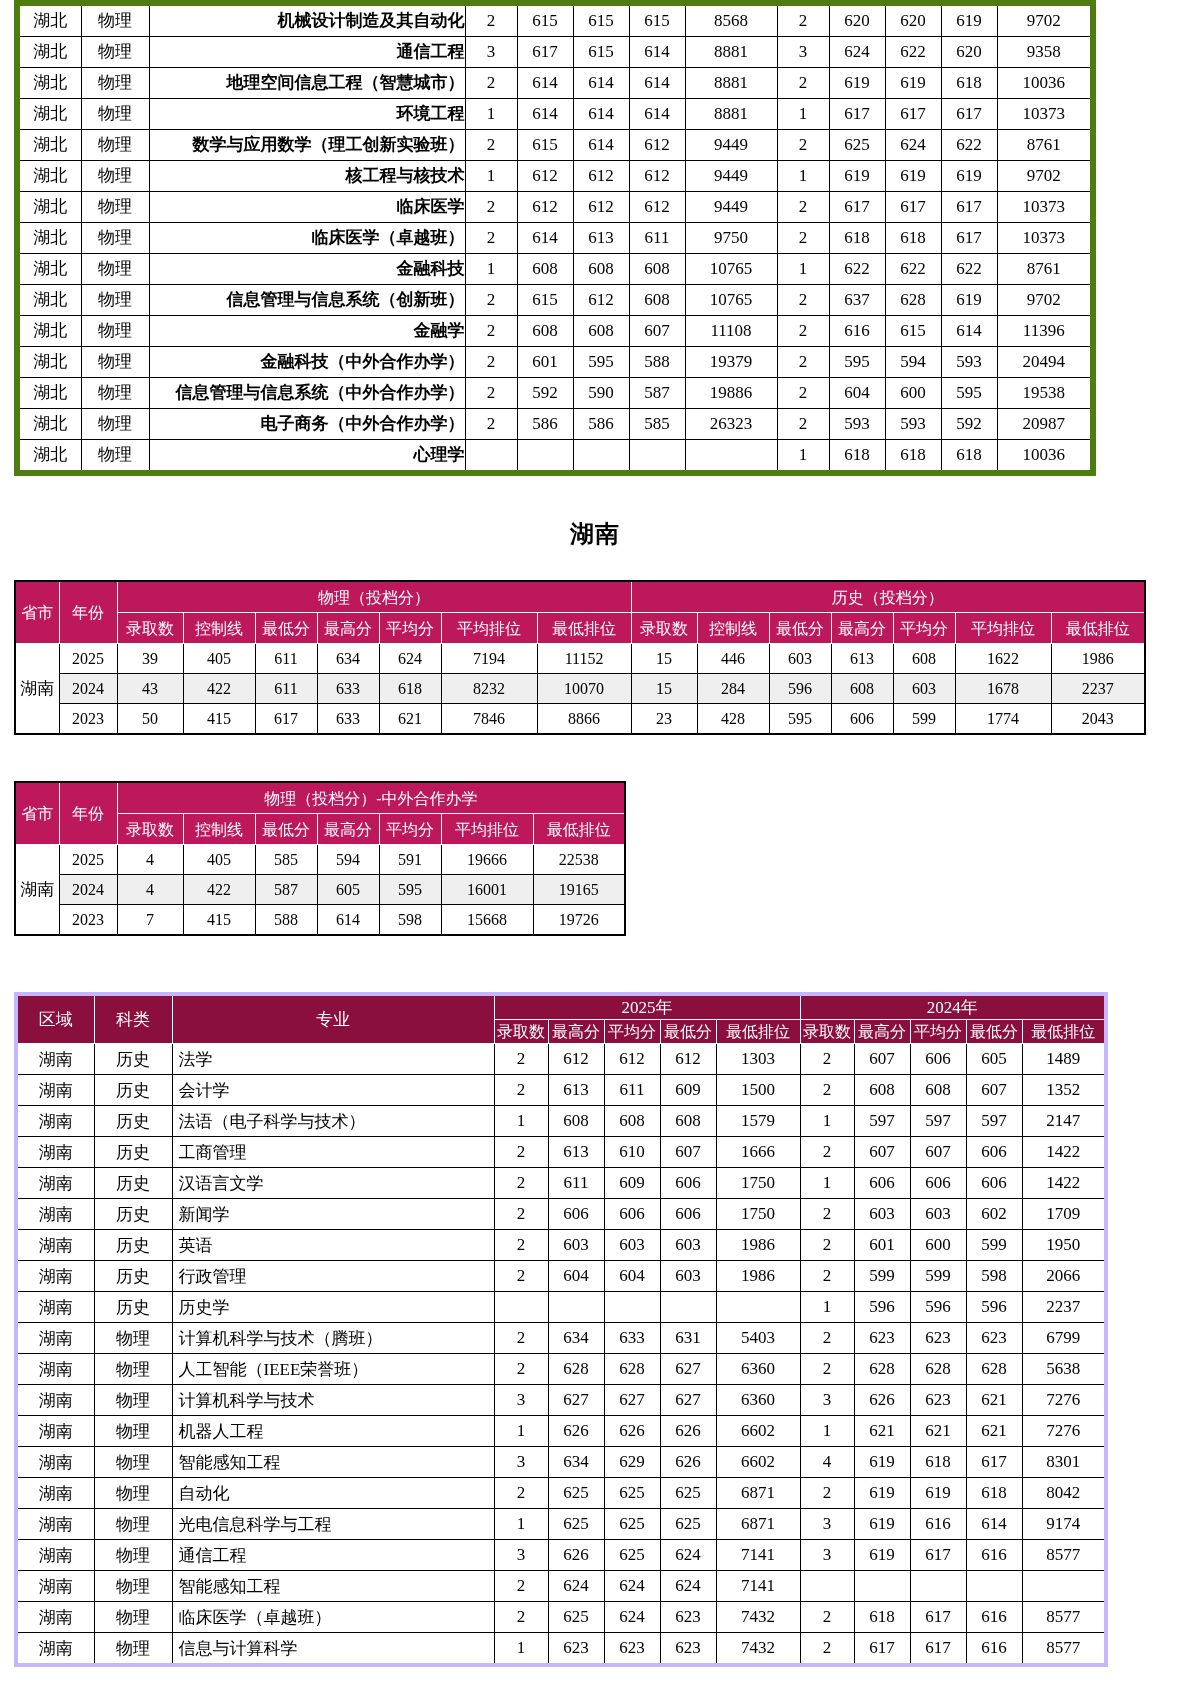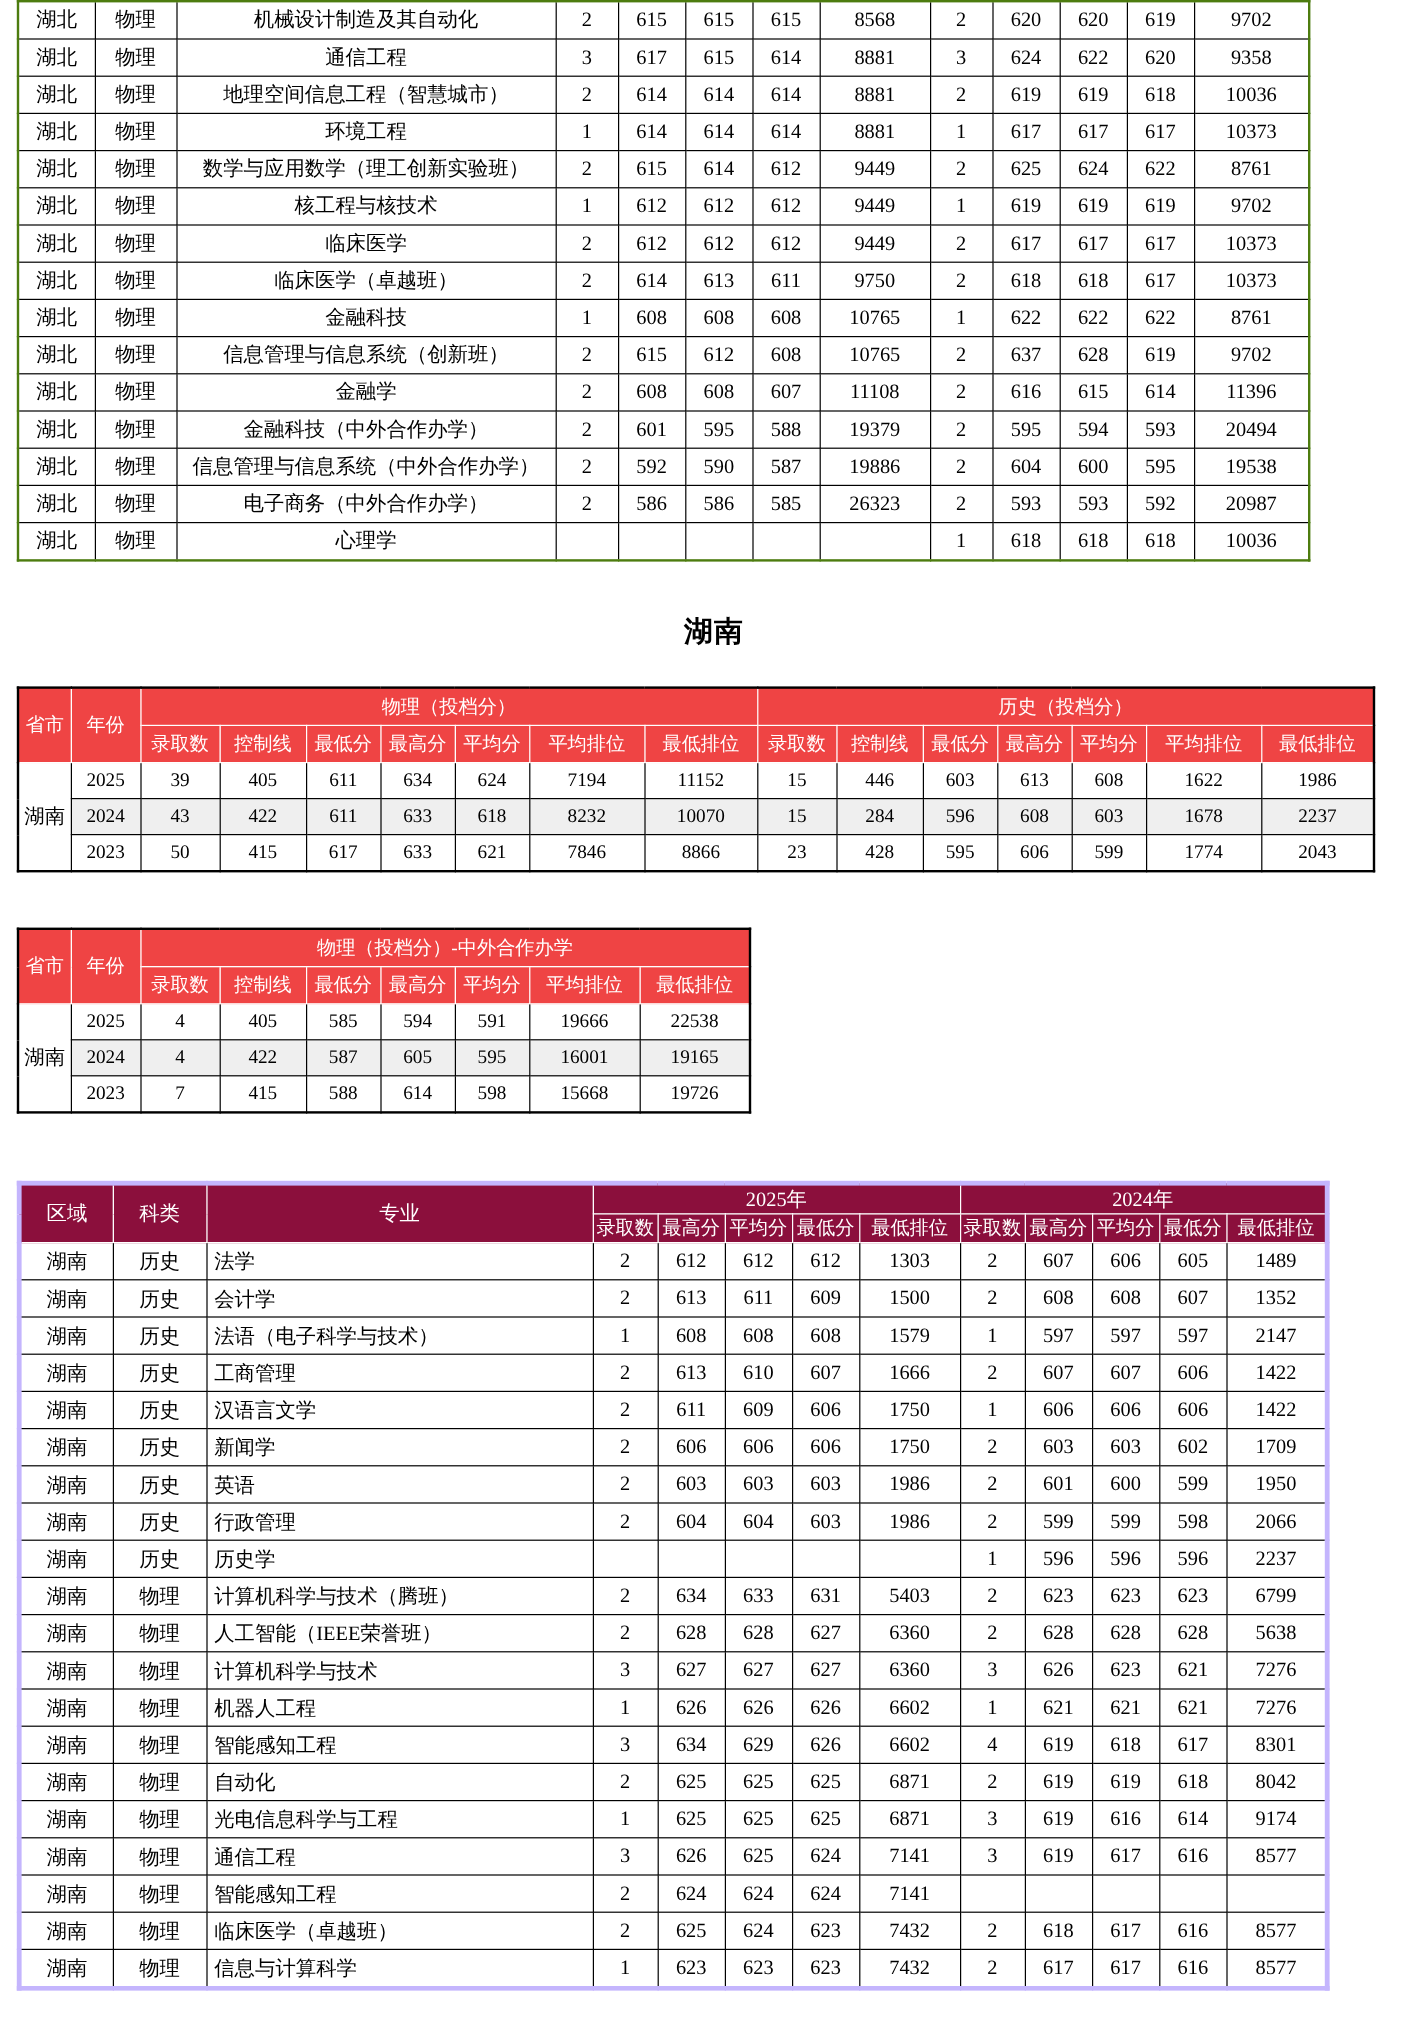--- a/index.html
+++ b/index.html
@@ -12,53 +12,54 @@
   .page{width:1190px; box-sizing:border-box;}
 
   
   table{border-collapse:collapse; table-layout:fixed;}
   td,th{padding:0; margin:0;}
 
   
   .t1{
     width:1076px;
     margin:0 0 0 14px;
-    border:2px solid #4d7c0f;
+    border:6px solid #4d7c0f;
   }
   .t1 td{
     border:1px solid #000;
     font-size:17px;
     line-height:20px;
     height:30px;
     text-align:center;
     vertical-align:middle;
     font-family:"Liberation Serif","DejaVu Serif",serif;
   }
   .t1 td.major{
-    text-align:center;
+    text-align:right;
     padding-left:0;
+    font-weight:bold;
   }
 
   
   .section-title{
     text-align:center;
     font-size:24px;
     font-weight:bold;
     font-family:"DejaVu Sans","Liberation Sans",sans-serif;
     margin:42px 0 30px 0;
     letter-spacing:1px;
   }
 
   
   .sum{
     border:2px solid #000;
     margin-left:14px;
   }
   .sum th{
-    background:#ef4444;
+    background:#be185d;
     color:#ffffff;
     font-size:16px;
     line-height:19px;
     font-weight:normal;
     text-align:center;
     vertical-align:middle;
     border:1px solid #ffffff;
     height:28px;
     padding:1px 2px;
   }

